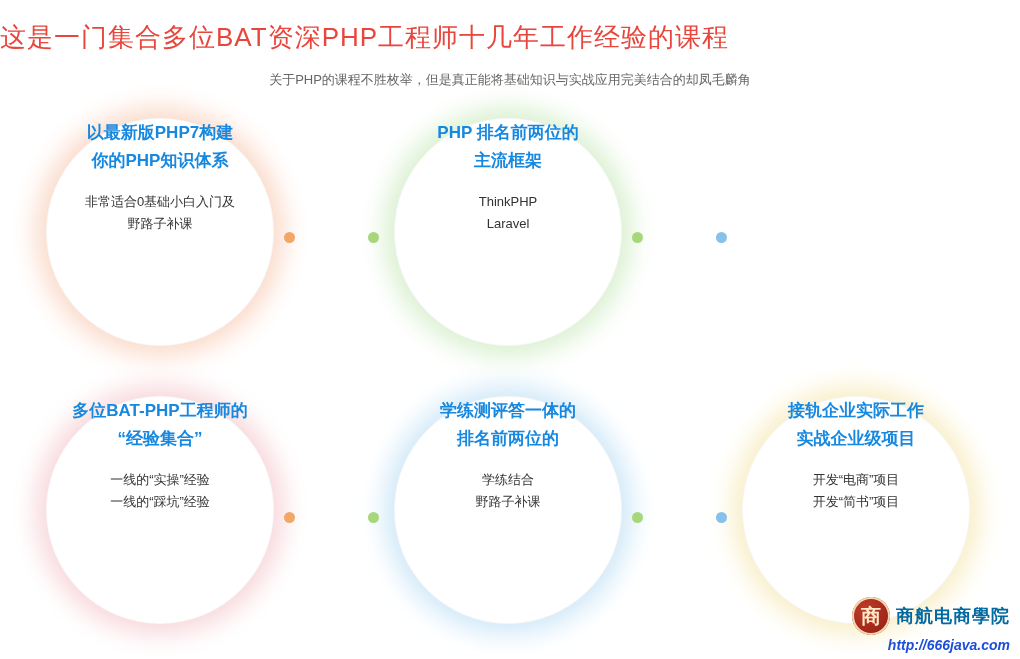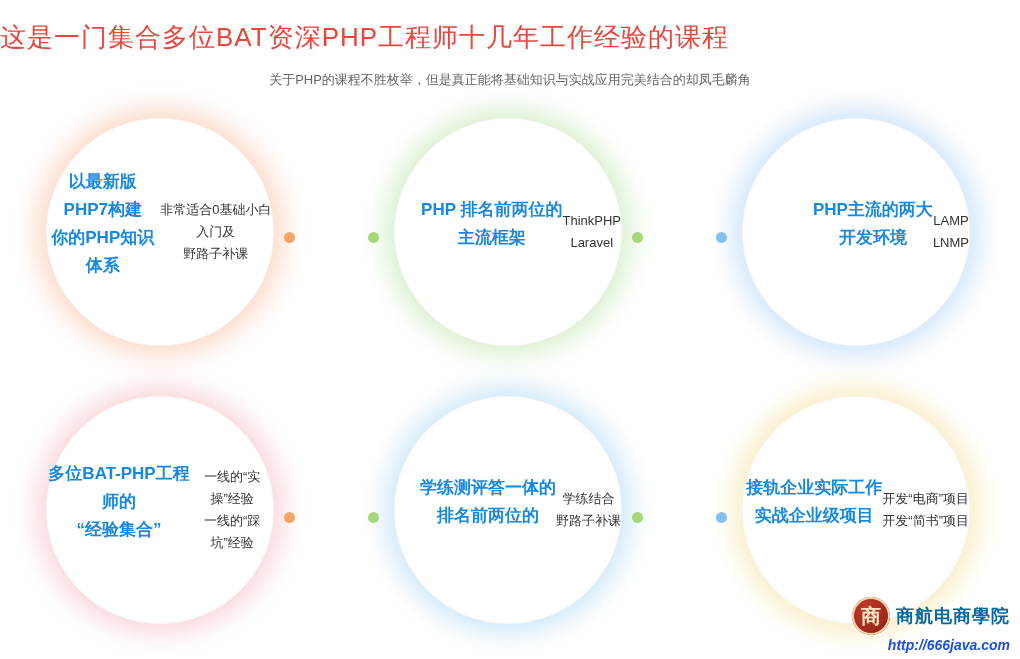--- a/index.html
+++ b/index.html
@@ -18,21 +18,21 @@
   }
   .page-subtitle {
     text-align: center; margin-top: 16px;
     font-size: 13px; color: #666;
   }
 
   
   .circle {
     position: absolute; width: 228px; height: 228px;
     background: #fff; border-radius: 50%;
-    display: flex; flex-direction: row; align-items: center; justify-content: flex-end;
+    display: flex; flex-direction: column; align-items: center; justify-content: flex-start;
     text-align: center;
     border: 1px solid rgba(0,0,0,0.03);
   }
   .c1 { left: 46px;  top: 118px; }
   .c2 { left: 394px; top: 118px; }
   .c3 { left: 742px; top: 118px; }
   .c4 { left: 46px;  top: 396px; }
   .c5 { left: 394px; top: 396px; }
   .c6 { left: 742px; top: 396px; }
 
@@ -103,30 +103,20 @@
     <div class="ftitle">
       <div>PHP 排名前两位的</div>
       <div>主流框架</div>
     </div>
     <div class="fdesc">
       <div>ThinkPHP</div>
       <div>Laravel</div>
     </div>
   </div>
 
-  <div class="circle c3" style="box-shadow: rgb(207, 229, 248) 0px 0px 26px 10px;">
-    <div class="ftitle">
-      <div>PHP主流的两大</div>
-      <div>开发环境</div>
-    </div>
-    <div class="fdesc">
-      <div>LAMP</div>
-      <div>LNMP</div>
-    </div>
-  </div>
 
   <div class="circle c4" style="box-shadow: rgb(248, 214, 218) 0px 0px 26px 10px;">
     <div class="ftitle">
       <div>多位BAT-PHP工程师的</div>
       <div>“经验集合”</div>
     </div>
     <div class="fdesc">
       <div>一线的“实操”经验</div>
       <div>一线的“踩坑”经验</div>
     </div>

